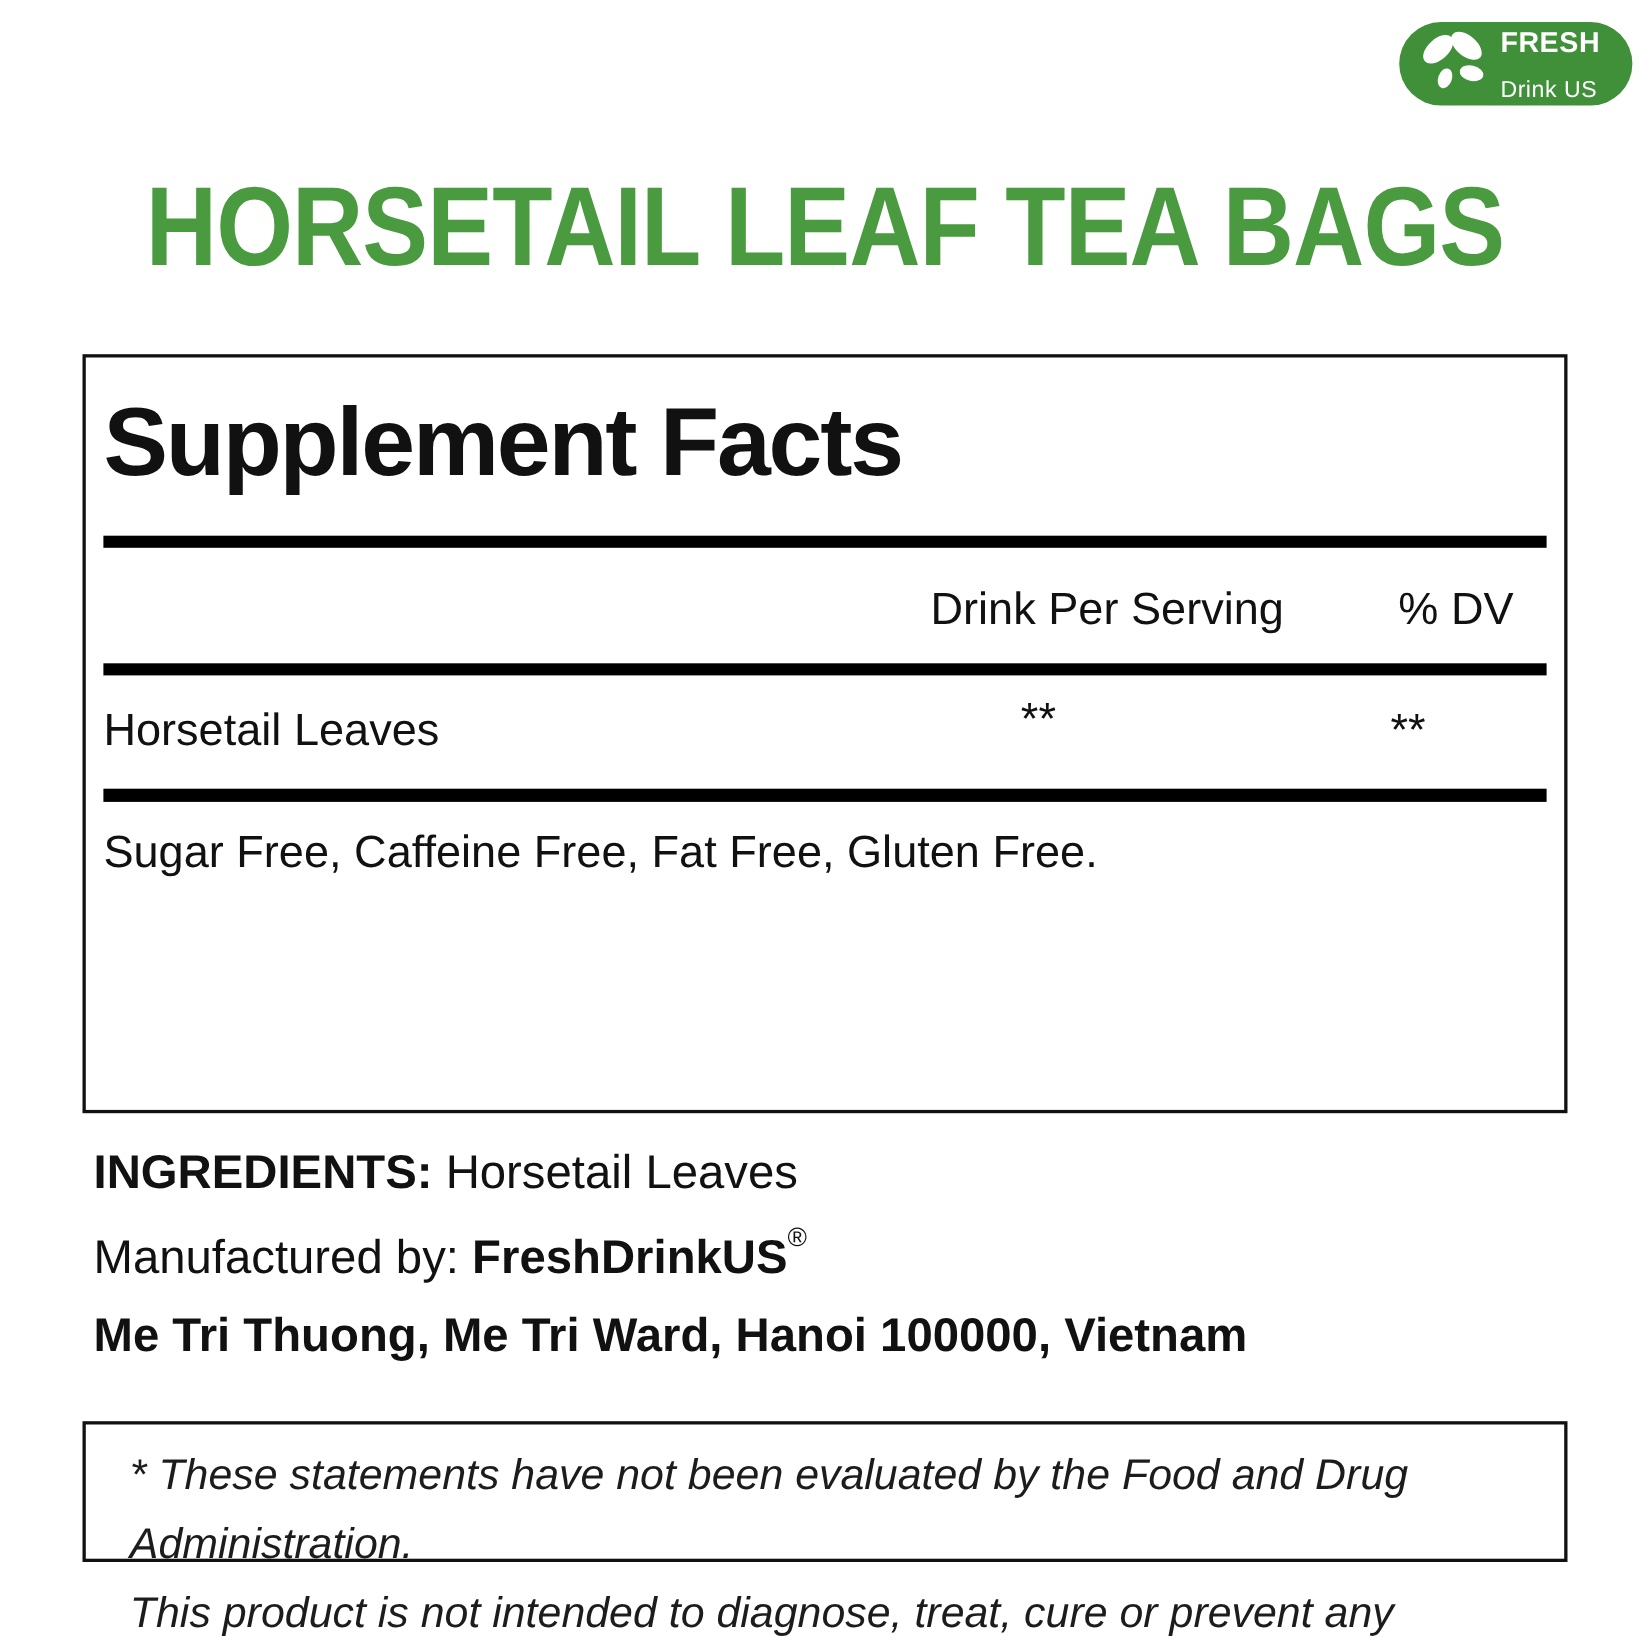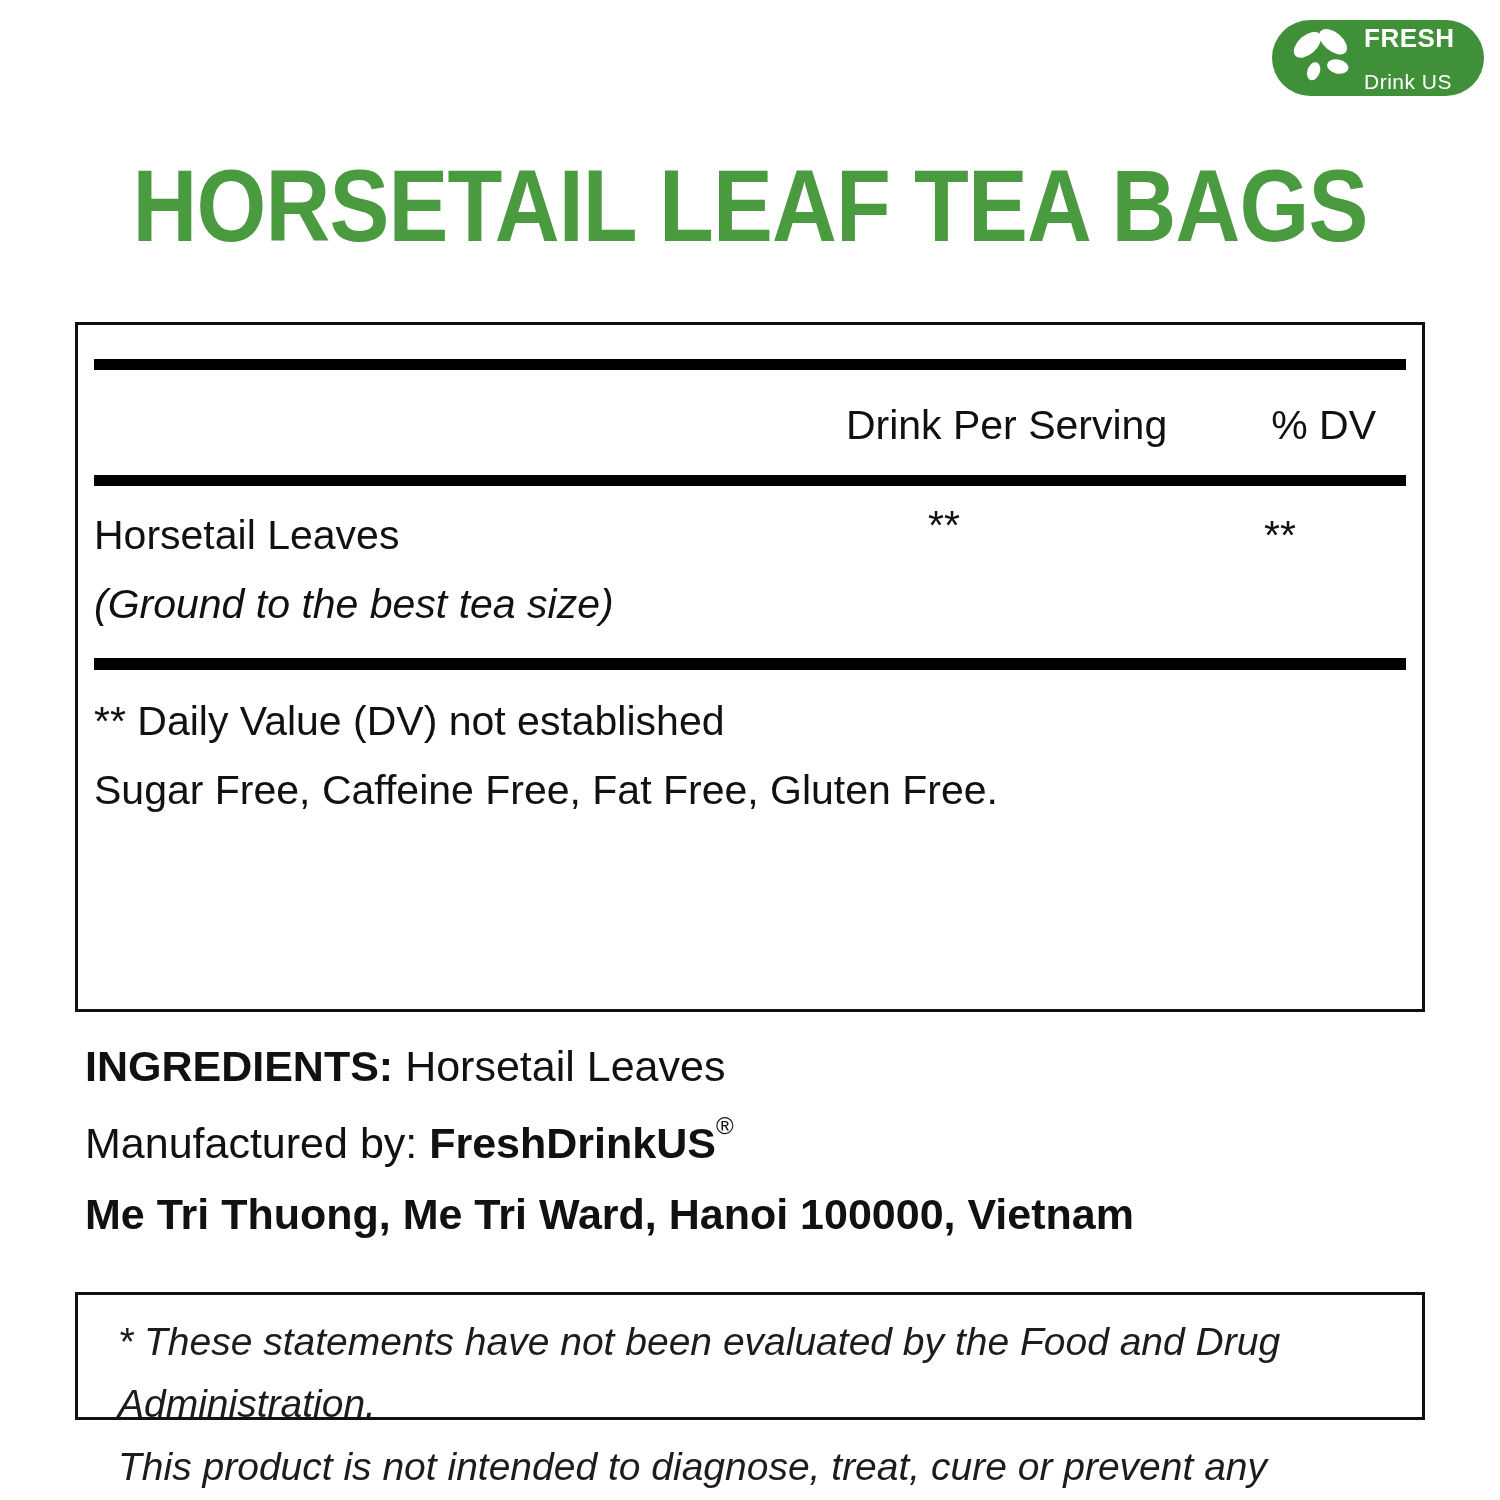--- a/index.html
+++ b/index.html
@@ -186,40 +186,39 @@
   </svg>
   <div class="logo-text">
     <span class="logo-brand-top">FRESH</span>
     <span class="logo-brand-bottom">Drink US</span>
   </div>
 </div>
 
 <div class="product-title" style="color:#4a9b3f">HORSETAIL LEAF TEA BAGS</div>
 
 <div class="sf-box">
+  <div class="sf-heading">Supplement Facts</div>
 
   <div class="sf-bar sf-bar-1"></div>
 
   <div class="sf-header-row">
     <span class="sf-col-amount">Drink Per Serving</span>
     <span class="sf-col-dv">% DV</span>
   </div>
 
   <div class="sf-bar sf-bar-2"></div>
 
   <div class="sf-item-row">
     <span class="sf-item-name">Horsetail Leaves</span>
     <span class="sf-item-amount">**</span>
     <span class="sf-item-dv">**</span>
   </div>
-  <div class="sf-item-note">(Ground to the best tea size)</div>
 
   <div class="sf-bar sf-bar-3"></div>
 
-  <div class="sf-footnote-1">** Daily Value (DV) not established</div>
   <div class="sf-footnote-2">Sugar Free, Caffeine Free, Fat Free, Gluten Free.</div>
 </div>
 
 <div class="detail-line line-ingredients">
   <span class="bold-part">INGREDIENTS:</span>
   <span>Horsetail Leaves</span>
 </div>
 
 <div class="detail-line line-manufactured">
   <span>Manufactured by:</span>

